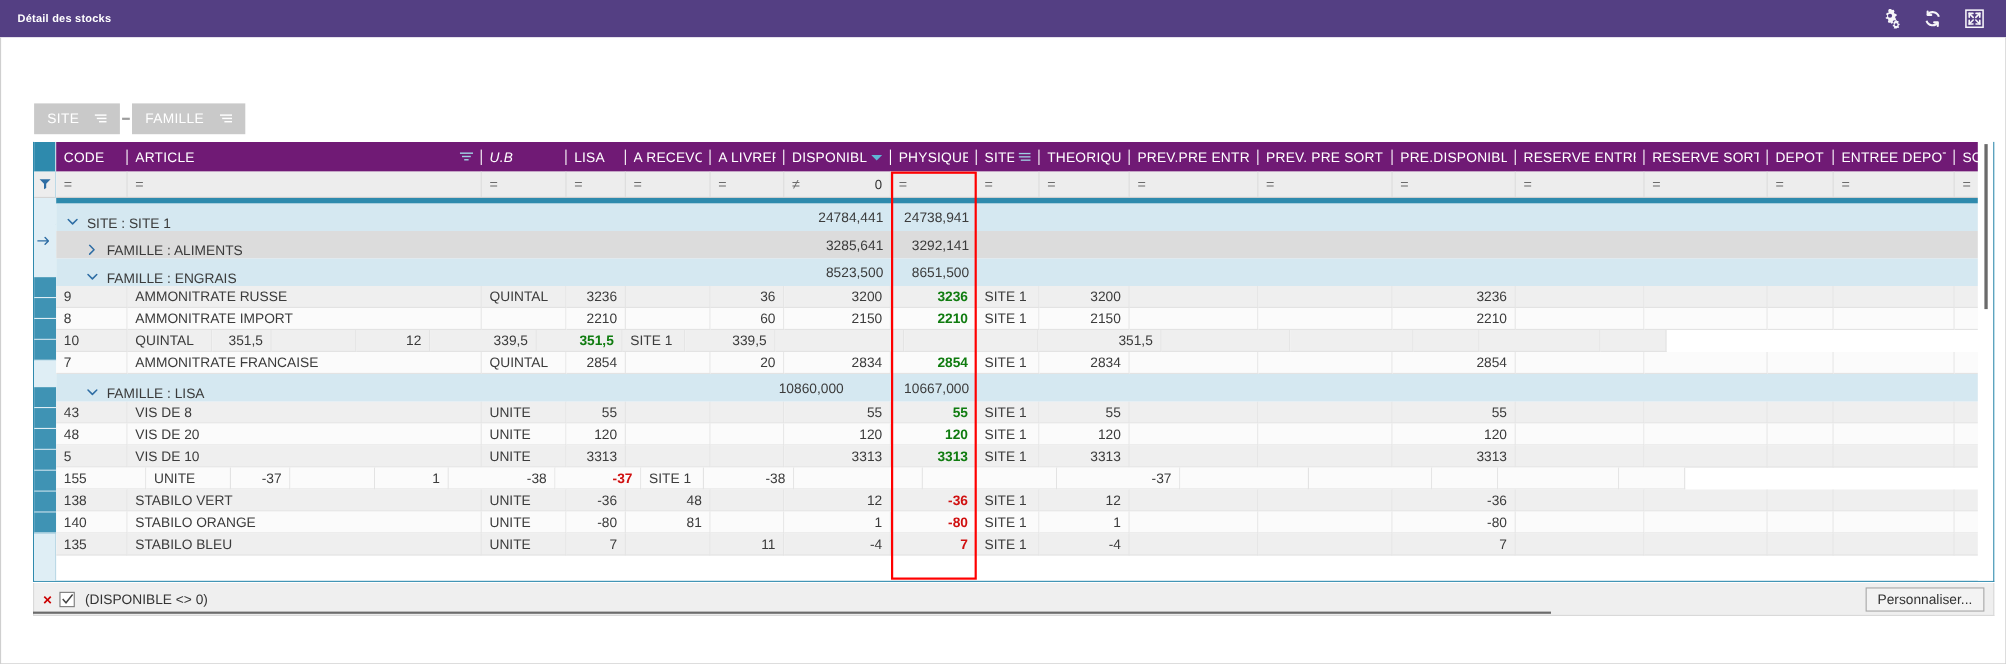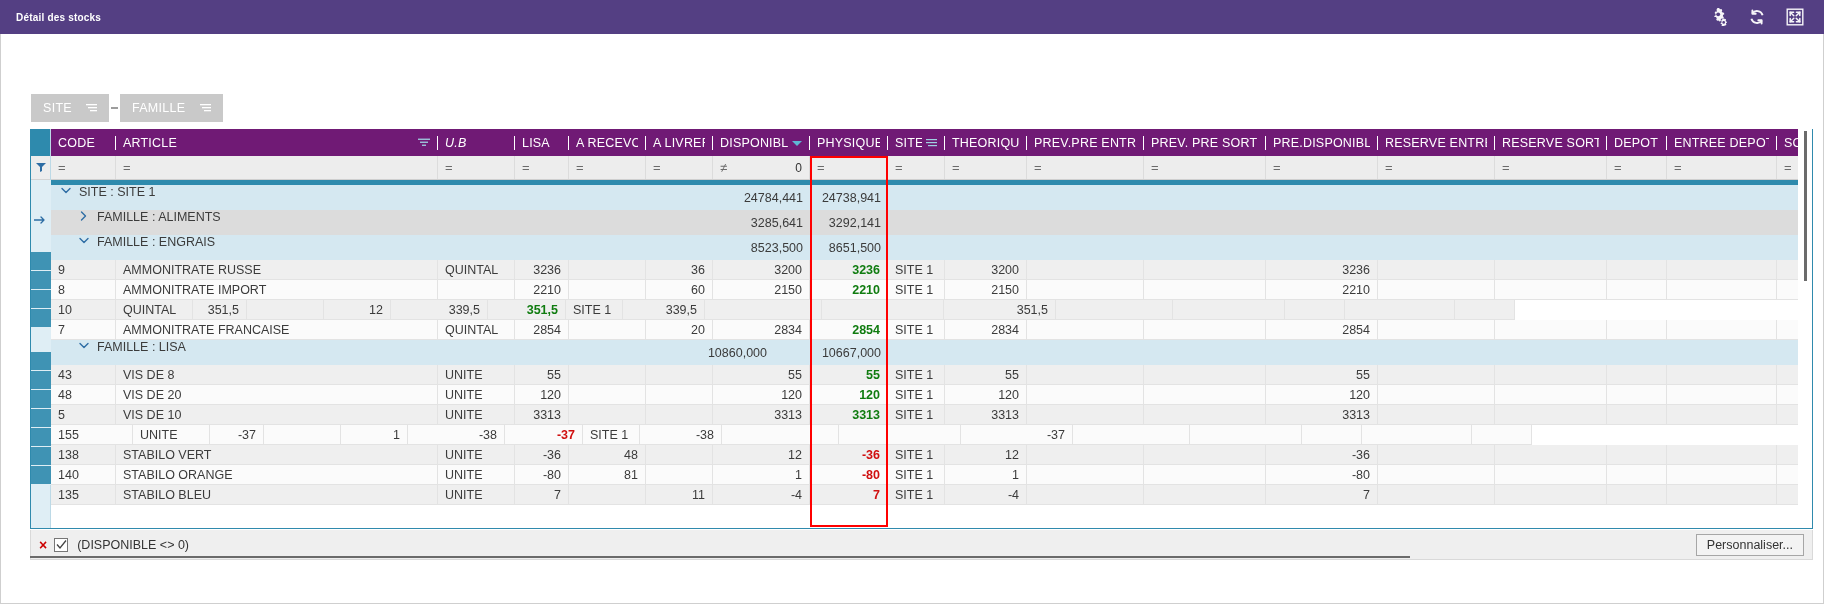--- a/index.html
+++ b/index.html
@@ -101,21 +101,21 @@
     border-right: 1px solid #e3e3e3; border-bottom: 1px solid #e3e3e3;
     flex: none; white-space: nowrap; overflow: hidden;
   }
   .dcell.num { justify-content: flex-end; }
   .row-odd .dcell { background: #fbfbfb; }
   .row-even .dcell { background: #efefef; }
   .val-pos { color: #107c10; font-weight: bold; }
   .val-neg { color: #d01010; font-weight: bold; }
 
   
-  .grouprow { display: flex; height: 25px; align-items: flex-start; position: relative; }
+  .grouprow { display: flex; height: 25px; align-items: flex-end; position: relative; }
   .grouprow.lvl0 { background: #d5e8f1; }
   .grouprow.lvl1-a { background: #dcdcdc; }
   .grouprow.lvl1-b { background: #d5e8f1; }
   .grouprow .g-label {
     font-size: 12.5px; color: #3b3b3b; display: flex; align-items: center; gap: 8px;
     white-space: nowrap;
   }
   .caret { display:block; }
   .grouprow .g-nums { position: absolute; top: 0; height: 25px; display: flex; align-items: center; }
   .g-num { font-size: 12.5px; color: #3b3b3b; text-align: right; padding-right: 7px; }

